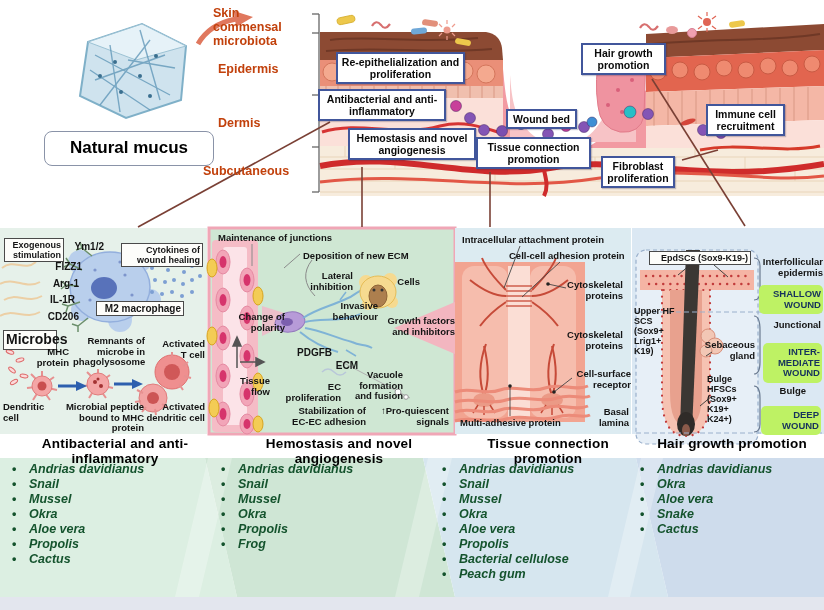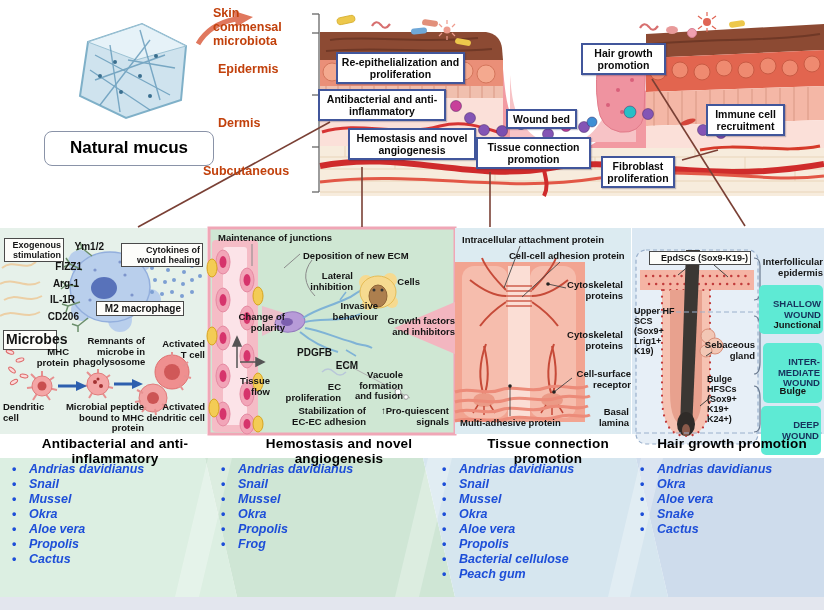--- a/index.html
+++ b/index.html
@@ -6,23 +6,23 @@
   html,body{width:824px;height:610px}
   body{font-family:"Liberation Sans","DejaVu Sans",sans-serif;background:#fff}
   #canvas{position:relative;width:824px;height:610px;overflow:hidden;background:#fff;color:#111}
   svg.art{position:absolute;left:0;top:0;pointer-events:none}
   .callout{position:absolute;background:#fff;border:2px solid #41569b;font-weight:700;font-size:10.5px;line-height:1.15;text-align:center;padding:2px 3px;color:#0a0a0a;box-shadow:1px 1px 1px rgba(40,40,80,.25)}
   .layer{position:absolute;font-weight:700;font-size:12.5px;color:#c2410c;line-height:1.12}
   .pl{position:absolute;font-weight:700;font-size:9.5px;line-height:1.12;text-align:right;color:#141414}
   .small{font-size:9px}
   .ta-l{text-align:left}
   .pbox{background:#fdfdfa;border:1px solid #4a4a4a;padding:1px 2px}
-  .wbox{background:#5eead4;border-radius:5px;padding:14px 2px;color:#16325c}
+  .wbox{background:#bef264;border-radius:5px;padding:4px 2px;color:#16325c}
   .ptitle{position:absolute;font-weight:700;font-size:13.5px;text-align:center;color:#000;letter-spacing:.2px}
-  .slist{position:absolute;list-style:none;font-weight:700;font-style:italic;font-size:12.5px;color:#1d4ed8}
+  .slist{position:absolute;list-style:none;font-weight:700;font-style:italic;font-size:12.5px;color:#14532d}
   .slist li{position:relative;padding-left:19px;height:15px;line-height:15px;white-space:nowrap}
   .slist li::before{content:"•";position:absolute;left:2px;font-style:normal}
   .nm{position:absolute;left:44px;top:131px;width:170px;height:35px;border:1.5px solid #8a93a8;border-radius:8px;background:#fff;font-weight:700;font-size:17px;text-align:center;line-height:32px;color:#000}
 </style>
 </head>
 <body>
 
 <div id="canvas">
 
 <svg class="art" width="824" height="610" viewBox="0 0 824 610">

